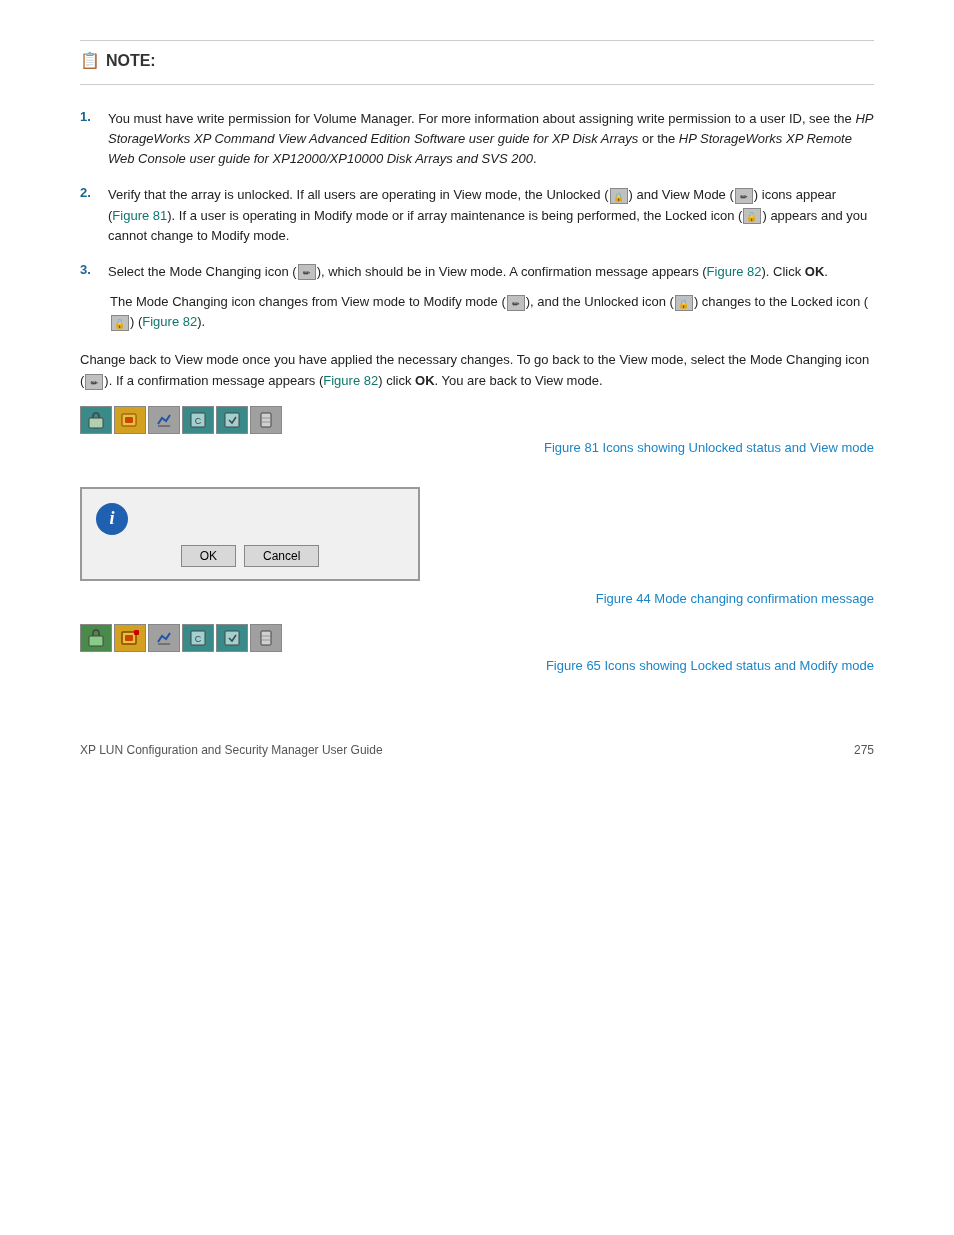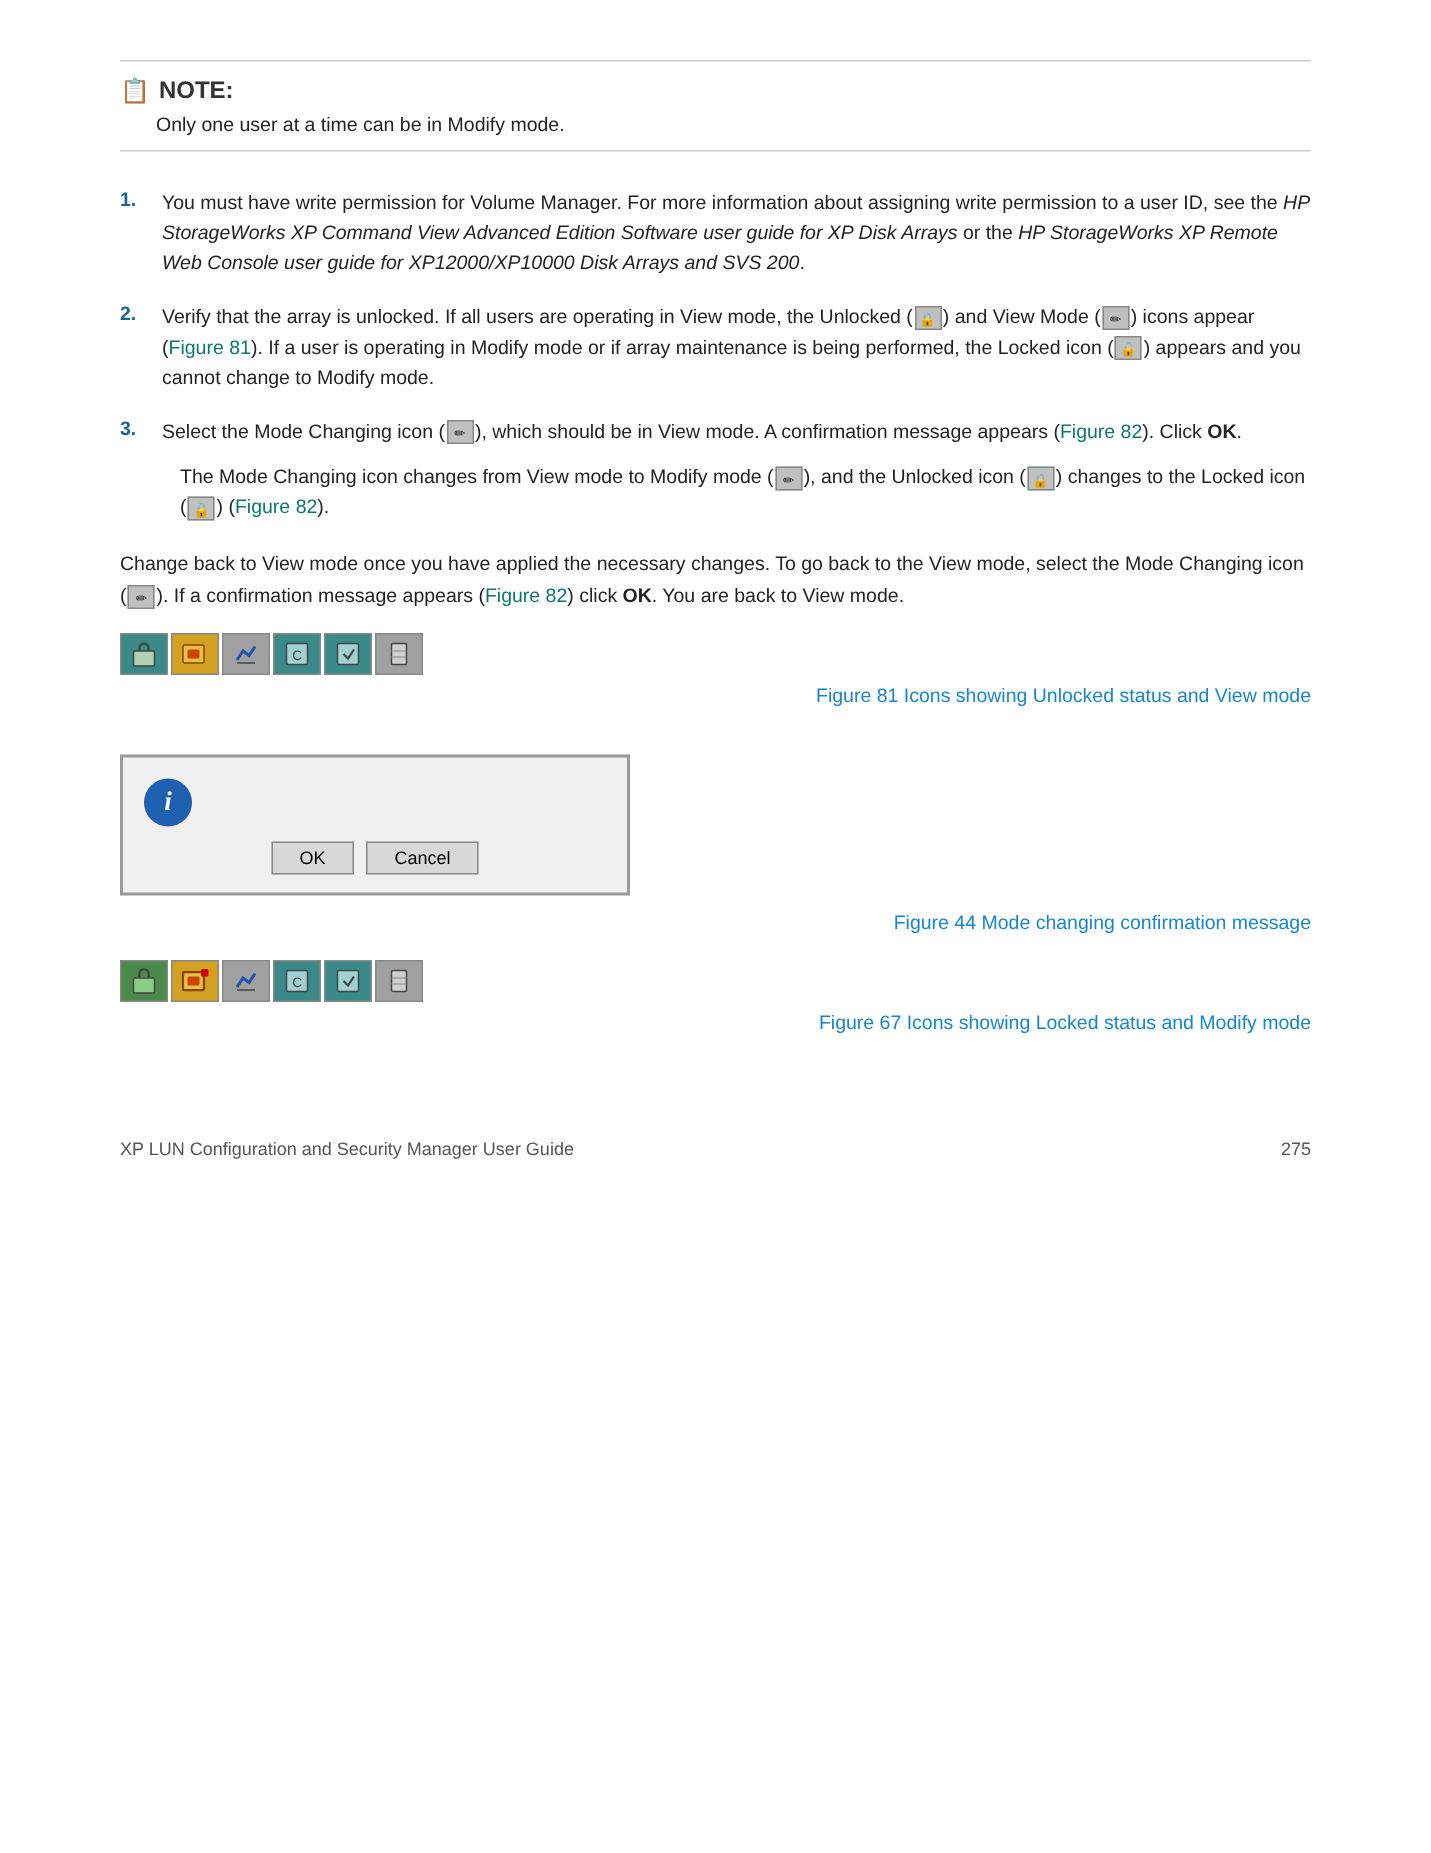--- a/index.html
+++ b/index.html
@@ -68,21 +68,21 @@
     .item-content strong {
       font-weight: bold;
     }
     .item-content a, .link {
       color: #0f766e;
       text-decoration: none;
     }
 
     .sub-paragraph {
       margin-top: 10px;
-      margin-left: 12px;
+      margin-left: 2px;
       font-size: 13px;
       line-height: 1.55;
     }
 
     .body-paragraph {
       font-size: 13px;
       line-height: 1.6;
       margin-bottom: 4px;
       color: #222;
     }
@@ -206,21 +206,20 @@
 <body>
 
 
 
 
 <div class="note-section">
   <div class="note-header">
     <span class="note-icon">📋</span>
     <span class="note-label">NOTE:</span>
   </div>
-  <div class="note-text">Only one user at a time can be in Modify mode.</div>
 </div>
 
 
 <div class="numbered-list">
 
   <div class="numbered-item">
     <span class="item-number">1.</span>
     <div class="item-content">
       <span>You must have write permission for Volume Manager. For more information about assigning write permission to a user ID, see the </span><em>HP StorageWorks XP Command View Advanced Edition Software user guide for XP Disk Arrays</em><span> or the </span><em>HP StorageWorks XP Remote Web Console user guide for XP12000/XP10000 Disk Arrays and SVS 200</em><span>.</span>
     </div>
@@ -345,21 +344,21 @@
   </div>
   <div class="toolbar-icon gray-bg">
     <svg width="20" height="20" viewBox="0 0 20 20">
         <rect x="5" y="3" width="10" height="14" rx="1" fill="#d0d0d0" stroke="#444" stroke-width="1"></rect>
         <line x1="5" y1="8" x2="15" y2="8" stroke="#888" stroke-width="0.8"></line>
         <line x1="5" y1="12" x2="15" y2="12" stroke="#888" stroke-width="0.8"></line>
       </svg>
   </div>
 </div>
 
-<div class="figure-caption">Figure 67 Icons showing Locked status and Modify mode</div>
+<div class="figure-caption">Figure 65 Icons showing Locked status and Modify mode</div>
 
 
 <div class="page-footer">
   <span>XP LUN Configuration and Security Manager User Guide</span>
   <span>275</span>
 </div>
 
 
 
 

